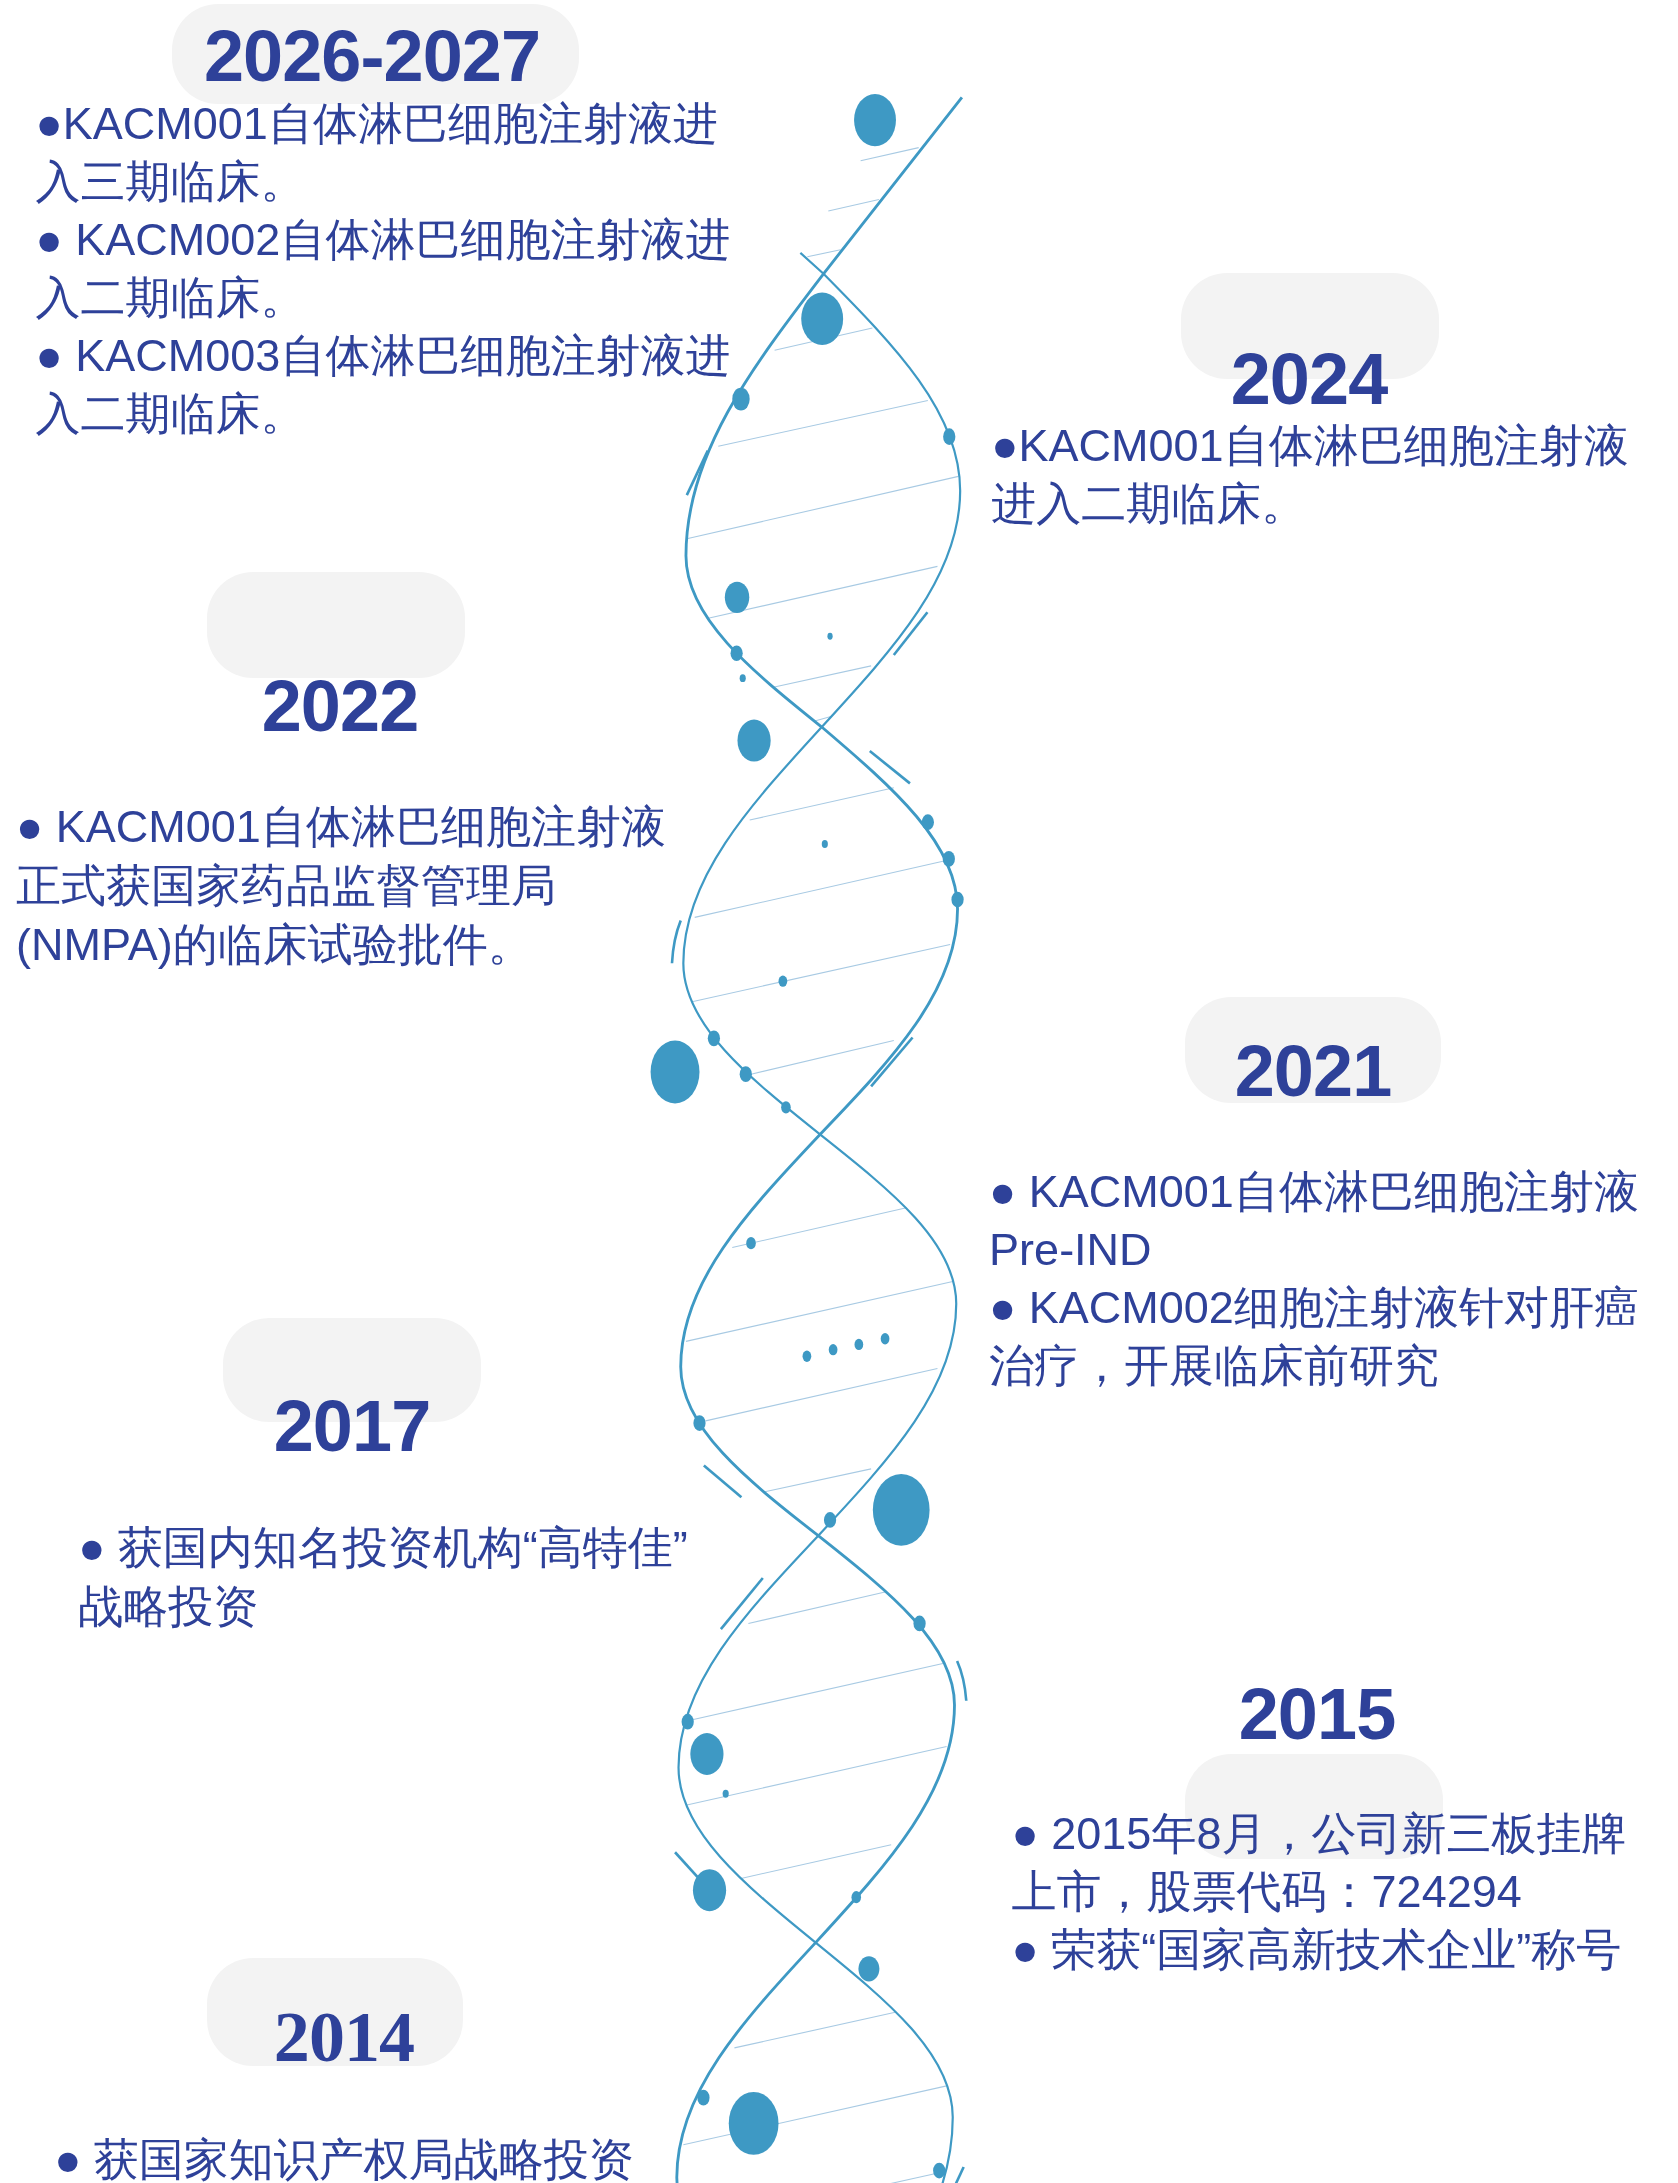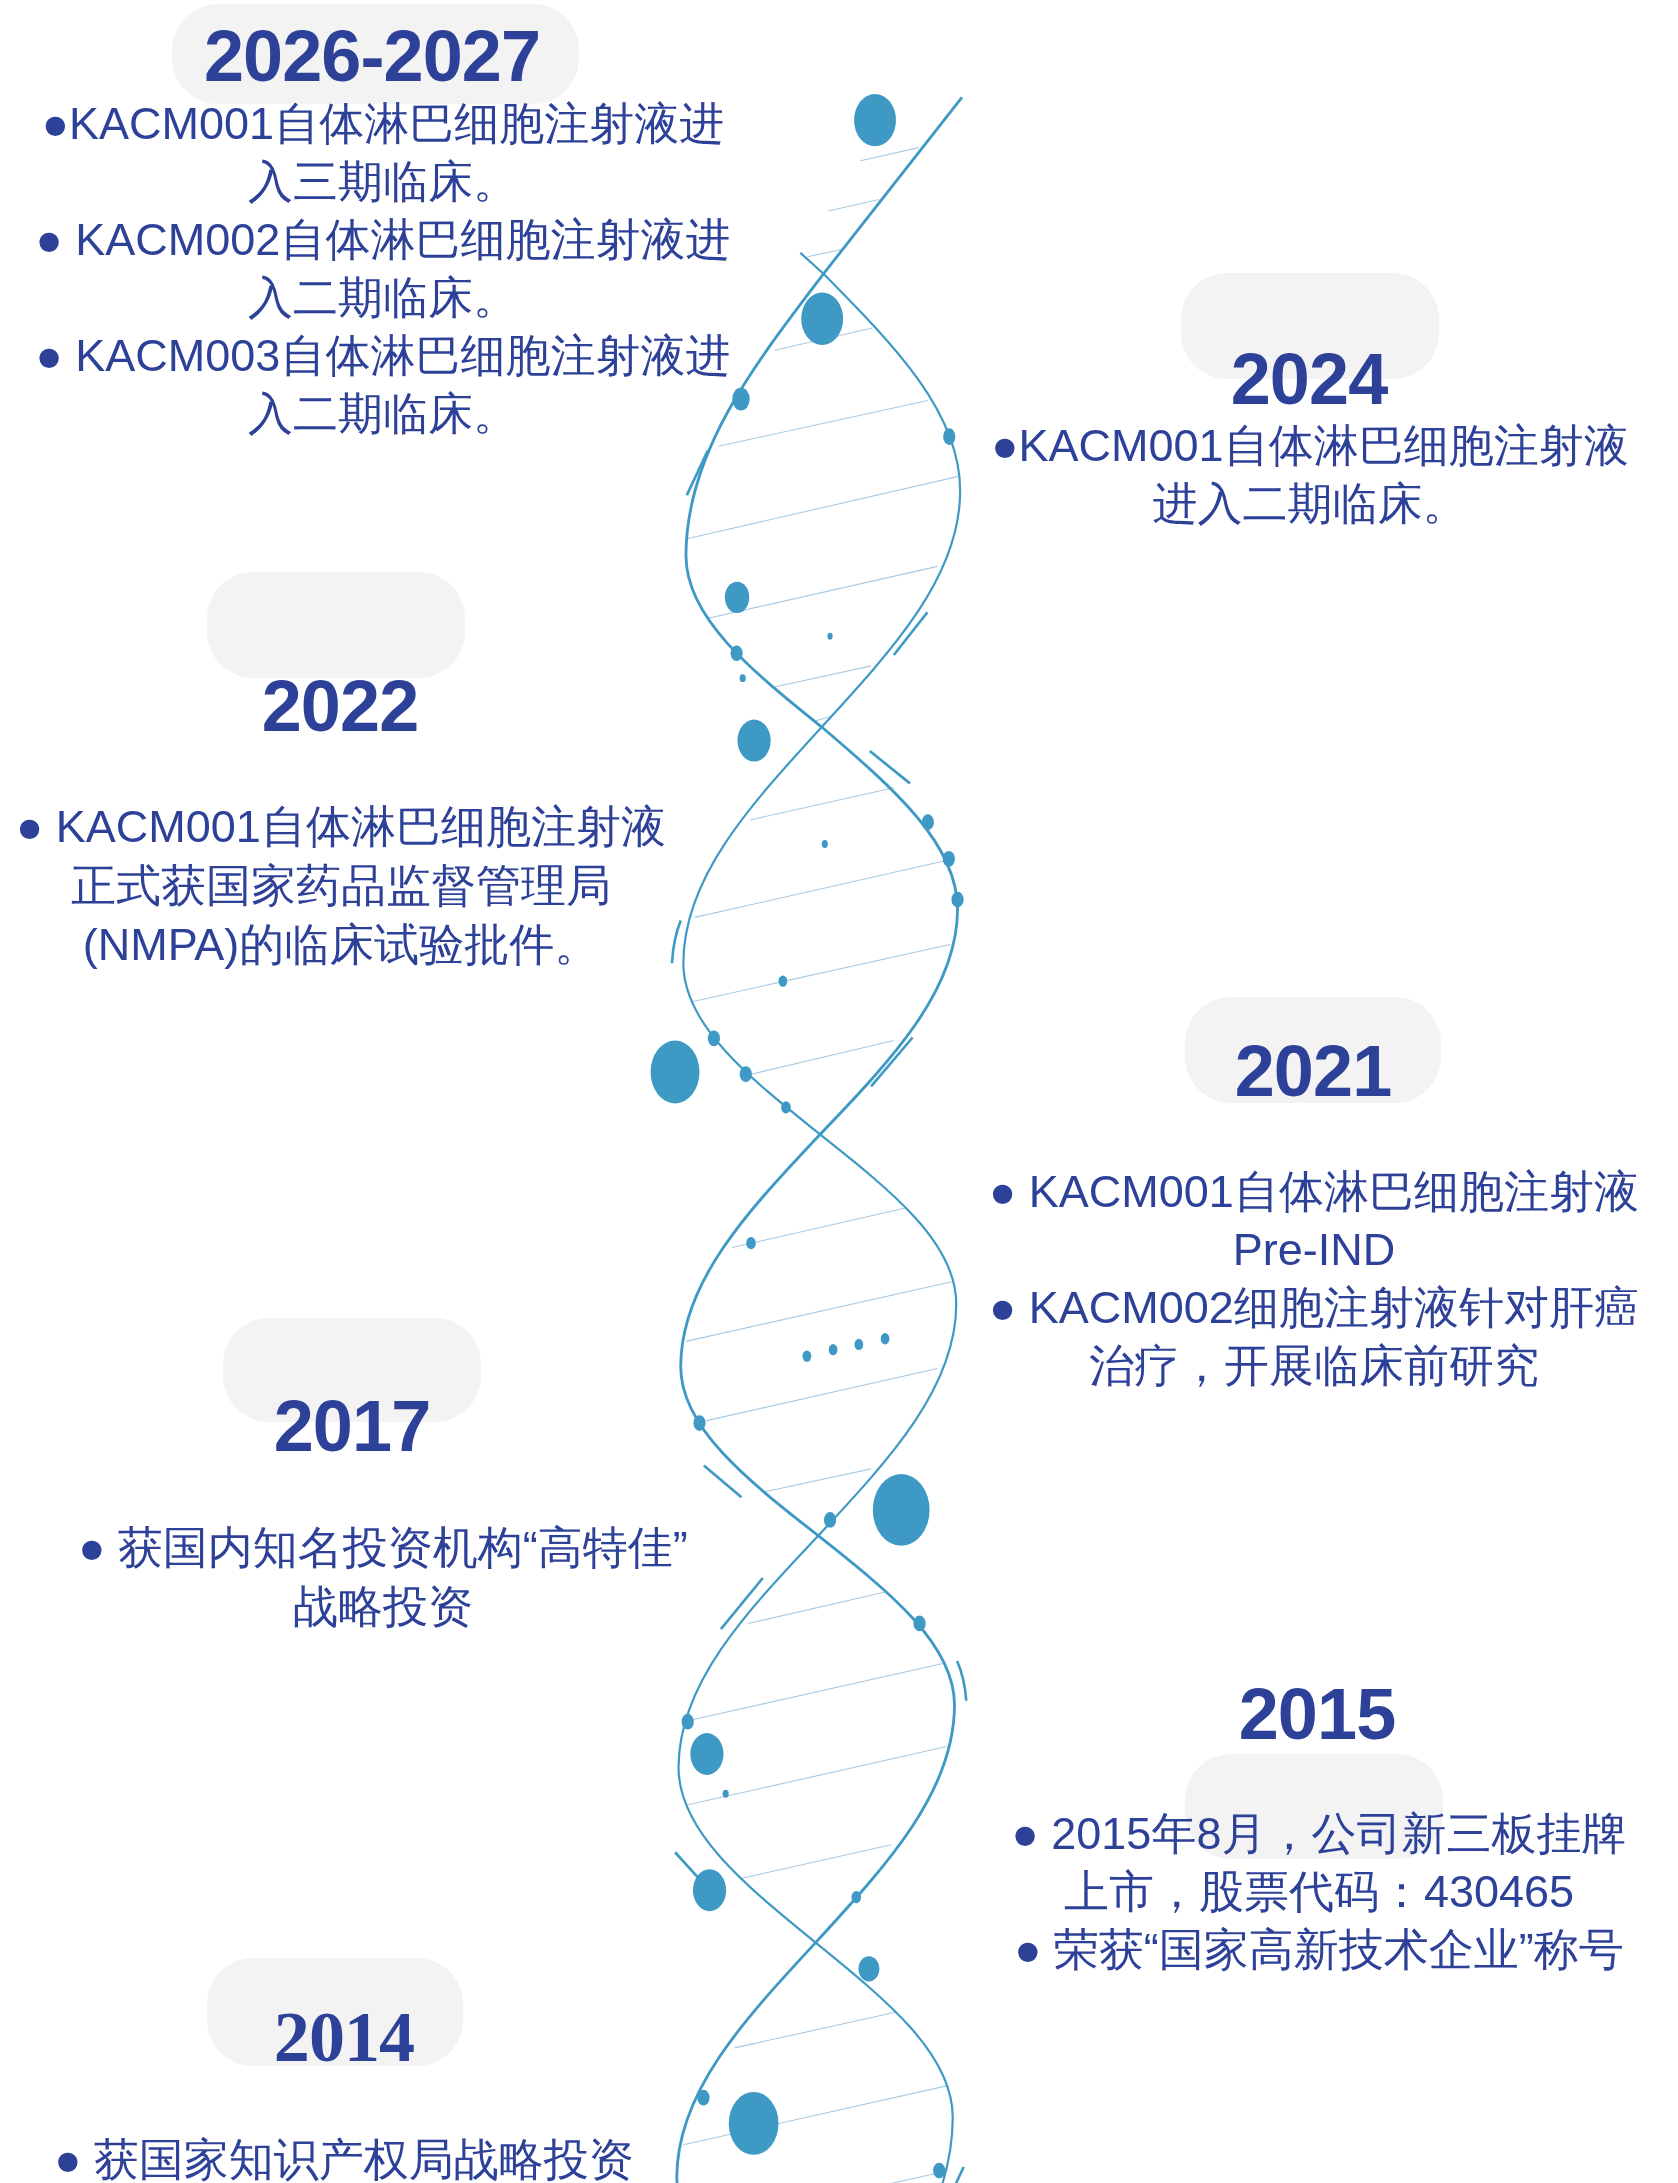--- a/index.html
+++ b/index.html
@@ -26,21 +26,20 @@
       transform: translateX(-50%);
       white-space: nowrap; text-align: center;
       font-family: "Liberation Sans", "DejaVu Sans", sans-serif;
       font-weight: bold; font-size: 72px; line-height: 72px; height: 72px;
       color: var(--text, #2e4199);
       letter-spacing: -0.9px;
     }
     .entry {
       position: absolute; z-index: 2;
       transform: translateX(-50%);
-      text-align: center;
       font-family: "Liberation Sans", "DejaVu Sans", sans-serif;
       font-size: 45px;
       color: var(--text, #2e4199);
     }
     .entry .line {
       white-space: nowrap;
       height: var(--lh, 58px);
       line-height: var(--lh, 58px);
       overflow: visible;
     }
@@ -233,21 +232,21 @@
         <div class="line">战略投资</div>
       </div>
     </div>
   </section>
 
   <section>
     <div class="year" style="left:1317px;top:1678px;">2015</div>
     <div class="entry" style="left:1319px;top:1805px;--lh:58px;">
       <div>
         <div class="line">● 2015年8月，公司新三板挂牌</div>
-        <div class="line">上市，股票代码：430465</div>
+        <div class="line">上市，股票代码：724294</div>
       </div>
       <div>
         <div class="line">● 荣获“国家高新技术企业”称号</div>
       </div>
     </div>
   </section>
 
   <section>
     <div class="year" style="left:344px;top:2001px;font-family:Liberation Serif, serif;">2014</div>
     <div class="entry" style="left:344px;top:2130px;--lh:59px;">

